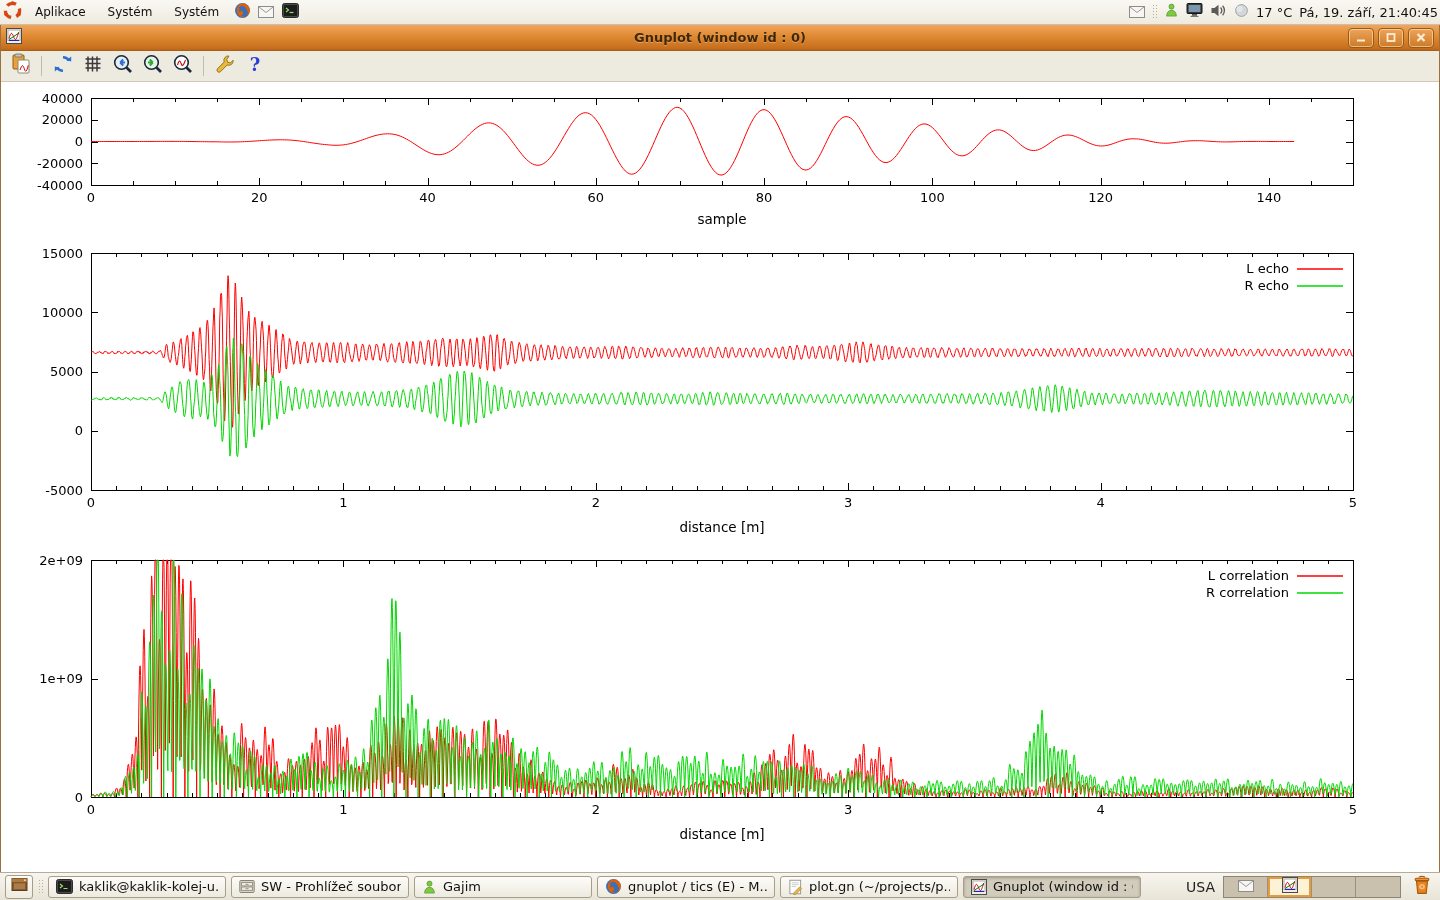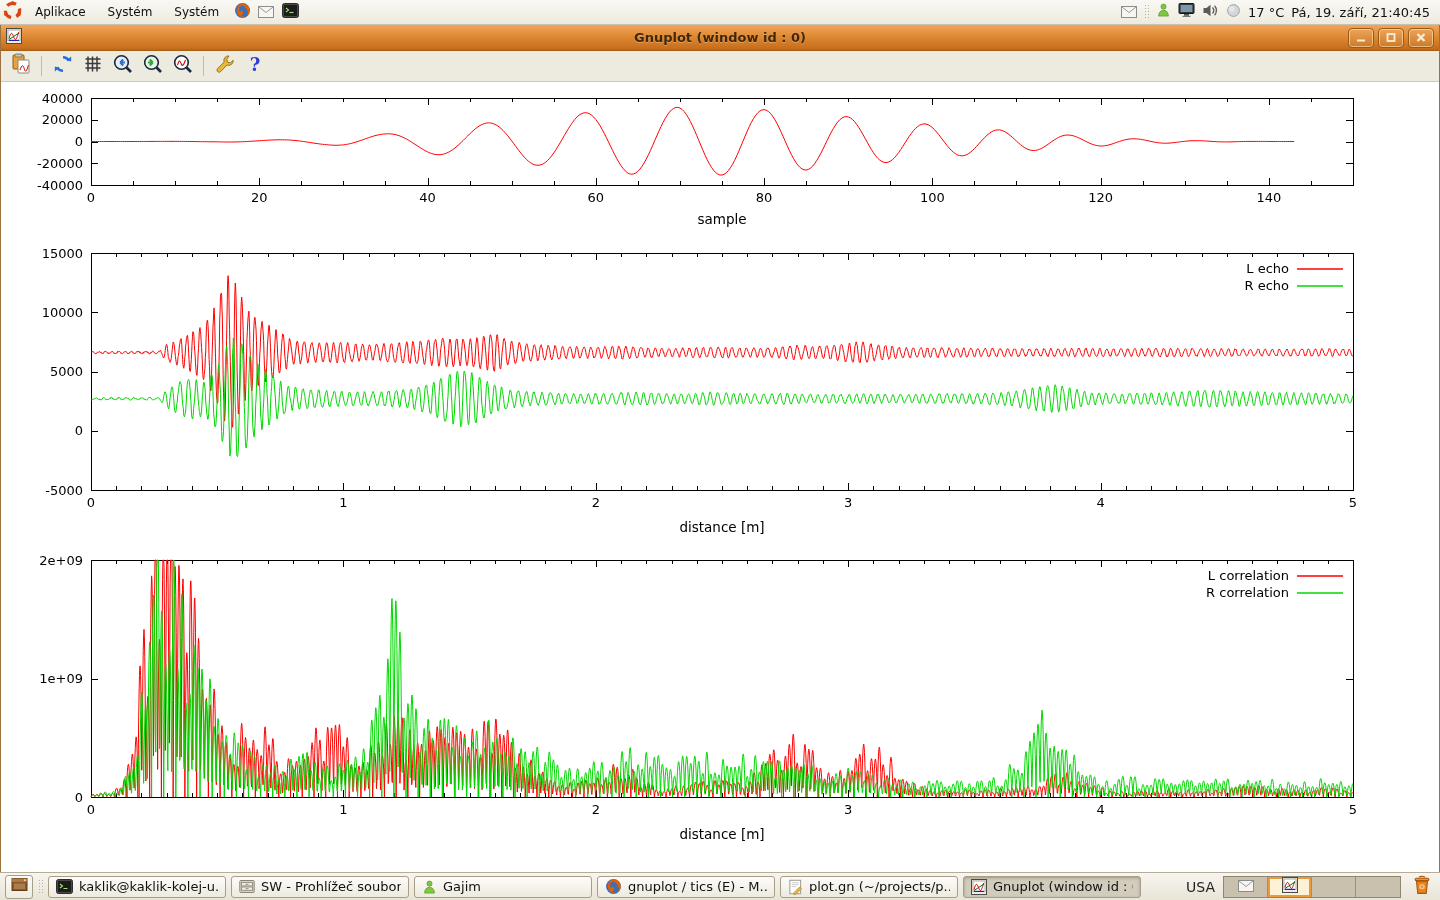--- a/index.html
+++ b/index.html
@@ -6,21 +6,21 @@
   body{width:1440px;height:900px;overflow:hidden;position:relative;
        font-family:"DejaVu Sans",sans-serif;background:#fff;color:#111}
 
   
   .panel{position:absolute;left:0;top:0;width:1440px;height:25px;box-sizing:border-box;
          background:linear-gradient(#faf8f3,#eeeadf);border-bottom:1px solid #c9c1b0;
          display:flex;align-items:center;z-index:5}
   .panel-left{display:flex;align-items:center;height:100%}
   .menu-item{font-size:12px;padding:1px 11px;height:100%;display:flex;align-items:center;cursor:default}
   .launcher{width:24px;height:100%;display:flex;align-items:center;justify-content:center}
-  .panel-right{margin-left:auto;display:flex;align-items:center;gap:7px;padding-right:10px;height:100%}
+  .panel-right{margin-left:auto;display:flex;align-items:center;gap:7px;padding-right:2px;height:100%}
   .tray-text{font-size:13px;white-space:nowrap}
   .grip{width:5px;height:16px;background-image:radial-gradient(#b7ae9c 1px,transparent 1px);
         background-size:3px 3px}
 
   
   .window{position:absolute;left:0;top:25px;width:1440px;height:847px;box-sizing:border-box;
           border:1px solid #9c7140;border-top:none;background:#fff}
   .titlebar{height:25px;background:linear-gradient(#f1a55c,#df8a33 45%,#c76f1e 92%,#b9651a);
             display:flex;align-items:center;padding:0 5px;position:relative;
             border-bottom:1px solid #a85f14}

